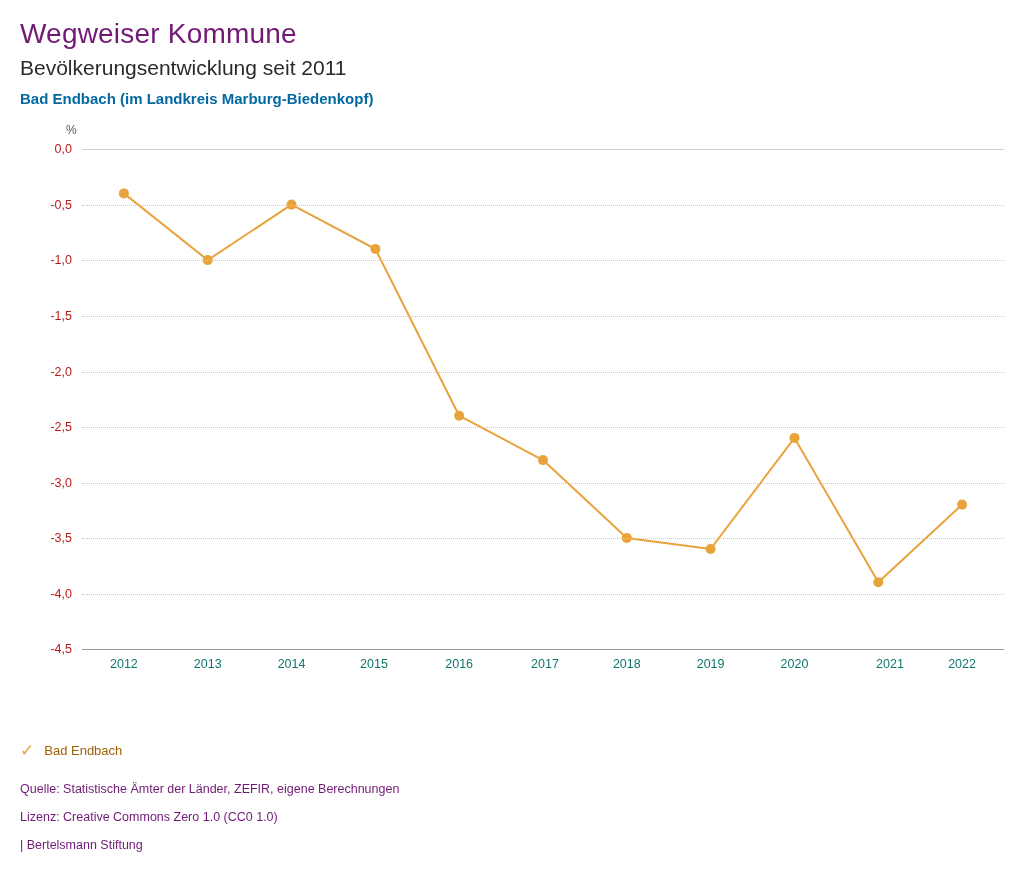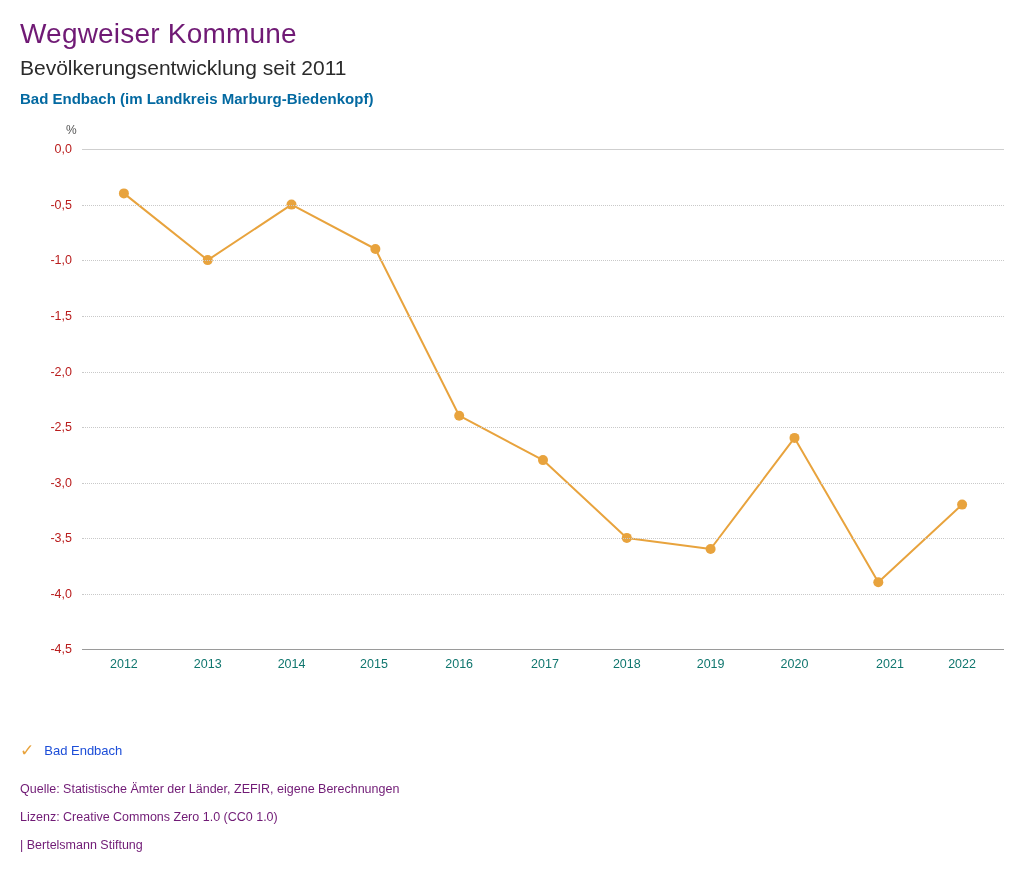--- a/index.html
+++ b/index.html
@@ -118,21 +118,21 @@
     align-items: center;
     gap: 10px;
   }
   .legend-check {
     color: #e8a33d;
     font-size: 17px;
     line-height: 1;
   }
   .legend-label {
     font-size: 13px;
-    color: #1d4ed8;
+    color: #a16207;
   }
   .footer {
     position: absolute;
     left: 20px;
     top: 782px;
     width: 900px;
   }
   .footer div {
     font-size: 12.5px;
     color: #701a75;

